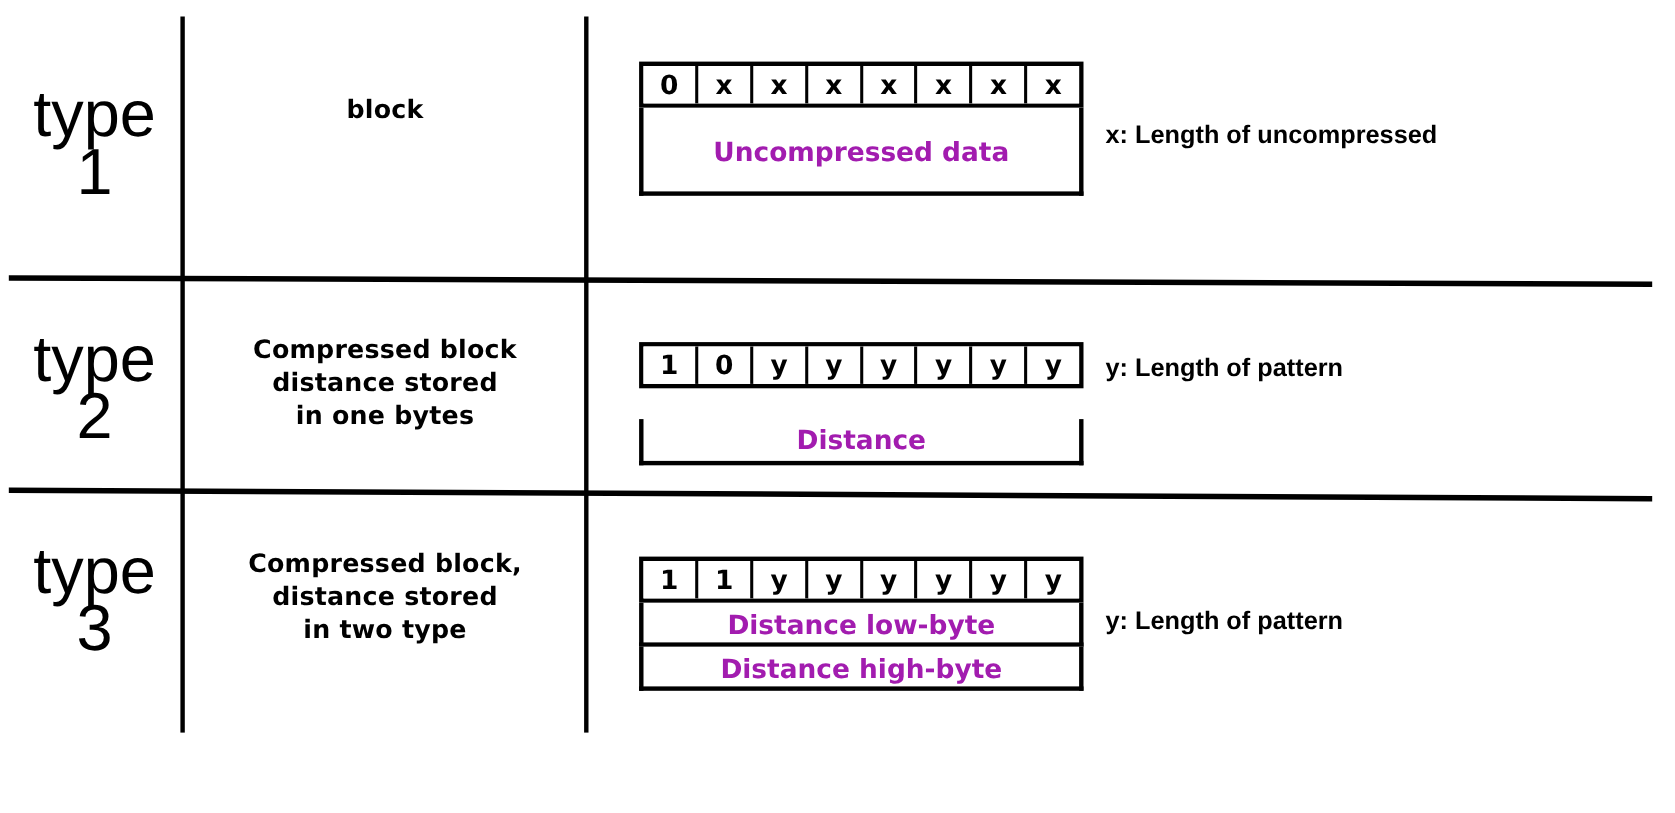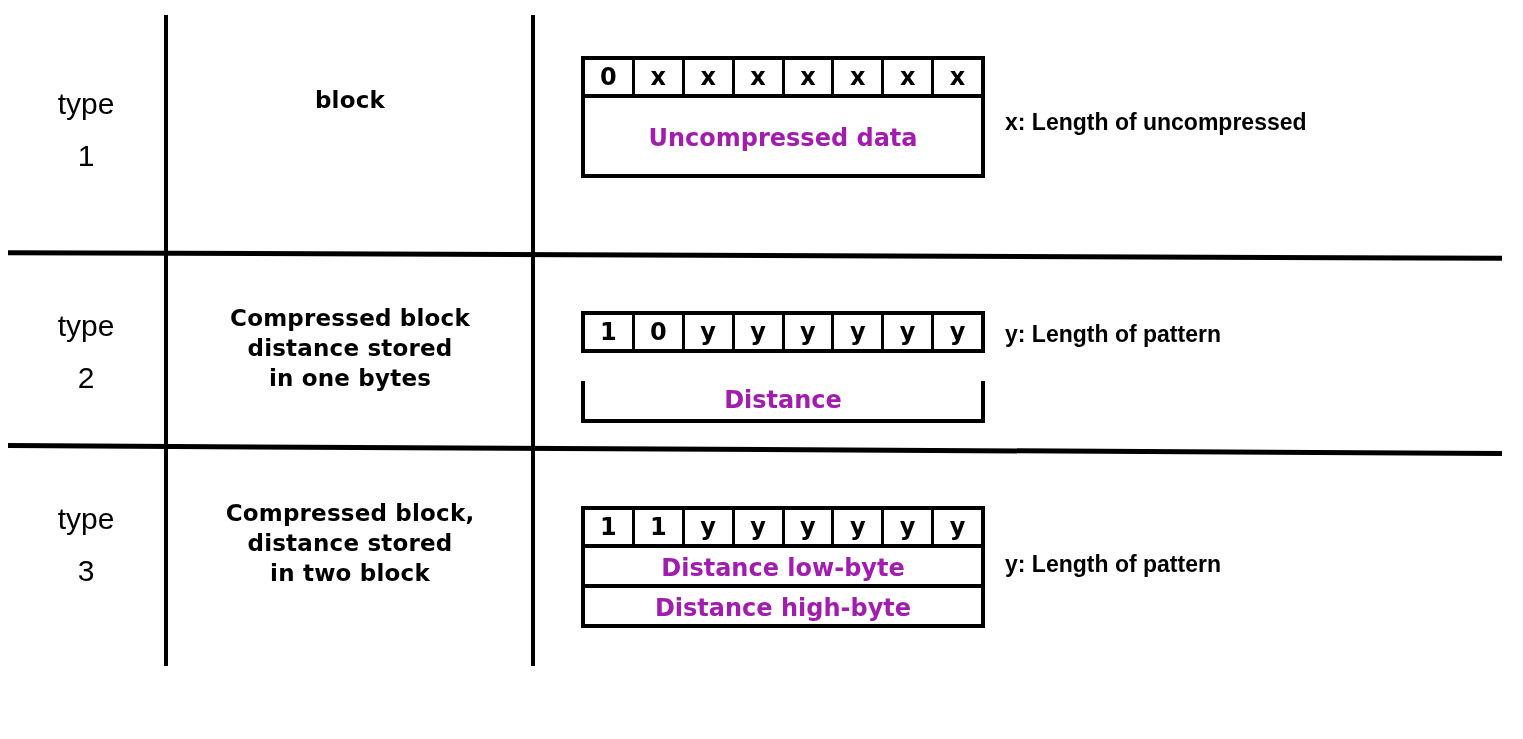--- a/index.html
+++ b/index.html
@@ -37,21 +37,21 @@
   .hrule-2 { top: 447px; transform: rotate(0.30deg); }
 
   
   .type-cell {
     position: absolute;
     left: 12px;
     width: 148px;
     text-align: center;
     font-family: "Liberation Sans", sans-serif;
     font-weight: 400;
-    font-size: 30px;
+    font-size: 59px;
     line-height: 52px;
     letter-spacing: 0px;
   }
   .type-cell .tnum { display: block; }
 
   
   .desc-cell {
     position: absolute;
     left: 172px;
     width: 356px;
@@ -182,21 +182,21 @@
 </div>
 
 <div class="type-cell" style="top:493px;">
   <span class="tname">type</span>
   <span class="tnum">3</span>
 </div>
 
 <div class="desc-cell" style="top:498px;">
   <div>Compressed block,</div>
   <div>distance stored</div>
-  <div>in two block</div>
+  <div>in two type</div>
 </div>
 
 <div class="diagram" style="top:506px;">
   <div class="bitrow">
     <div class="bitcell">1</div>
     <div class="bitcell">1</div>
     <div class="bitcell">y</div>
     <div class="bitcell">y</div>
     <div class="bitcell">y</div>
     <div class="bitcell">y</div>

